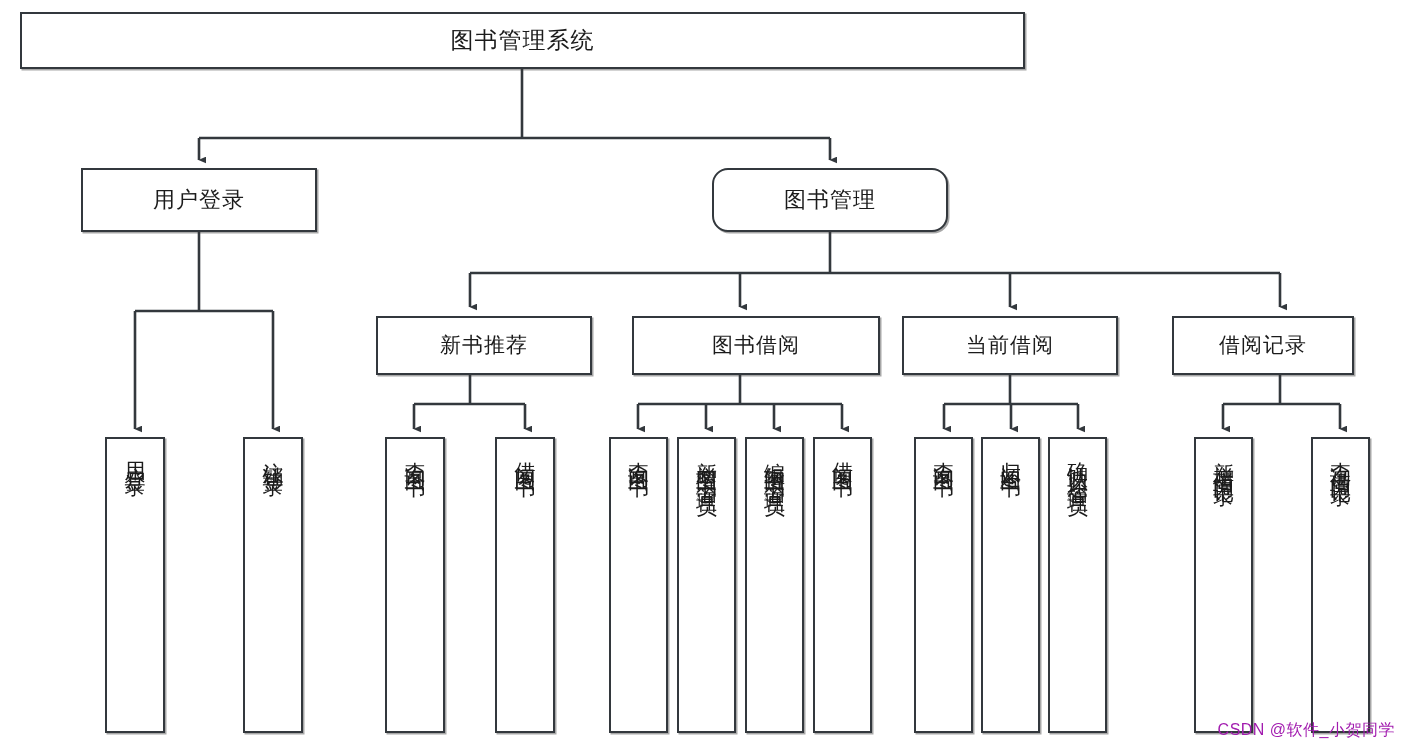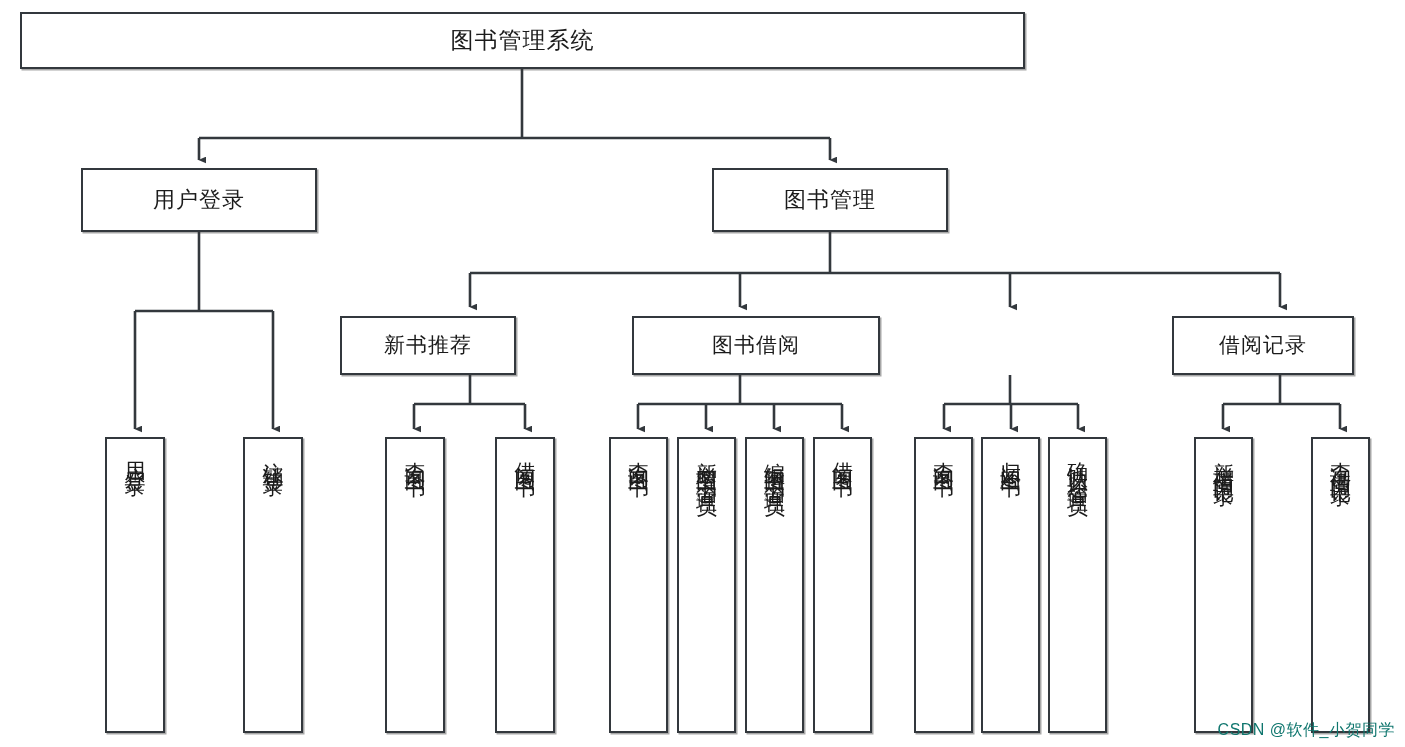--- a/index.html
+++ b/index.html
@@ -57,21 +57,21 @@
     padding-top: 6px;
   }
   .node-box.lvl1 .node-label { font-size: 23px; }
   .node-box.lvl2 .node-label { font-size: 22px; }
   .node-box.lvl3 .node-label { font-size: 21px; }
   .watermark {
     position: absolute;
     right: 10px;
     bottom: 6px;
     font-size: 16px;
-    color: #0f766e;
+    color: #a21caf;
     white-space: nowrap;
     letter-spacing: 0.5px;
   }
 </style>
 </head>
 <body>
 
 <div id="diagram-root">
 
   <svg class="diagram-svg" viewBox="0 0 1405 747">
@@ -126,30 +126,33 @@
     </g>
   </svg>
 
   <div class="node-box lvl1" style="left:20px; top:12px; width:1005px; height:57px;">
     <span class="node-label">图书管理系统</span>
   </div>
 
   <div class="node-box lvl2" style="left:81px; top:168px; width:236px; height:64px;">
     <span class="node-label">用户登录</span>
   </div>
-  <div class="node-box lvl2" style="left:712px; top:168px; width:236px; height:64px;">
+  <div class="node-box lvl2" style="left:712px; top:168px; width:236px; height:64px;border-radius:16px;">
     <span class="node-label">图书管理</span>
   </div>
 
-  <div class="node-box lvl3" style="left:340px; top:316px; width:176px; height:59px;">
+  <div class="node-box lvl3" style="left:376px; top:316px; width:216px; height:59px;">
     <span class="node-label">新书推荐</span>
   </div>
   <div class="node-box lvl3" style="left:632px; top:316px; width:248px; height:59px;">
     <span class="node-label">图书借阅</span>
   </div>
+  <div class="node-box lvl3" style="left:902px; top:316px; width:216px; height:59px;">
+    <span class="node-label">当前借阅</span>
+  </div>
   <div class="node-box lvl3" style="left:1172px; top:316px; width:182px; height:59px;">
     <span class="node-label">借阅记录</span>
   </div>
 
   <div class="node-box vertical" style="left:105px; top:437px; width:60px; height:296px;">
     <span class="node-label">用户登录</span>
   </div>
   <div class="node-box vertical" style="left:243px; top:437px; width:60px; height:296px;">
     <span class="node-label">注销登录</span>
   </div>

